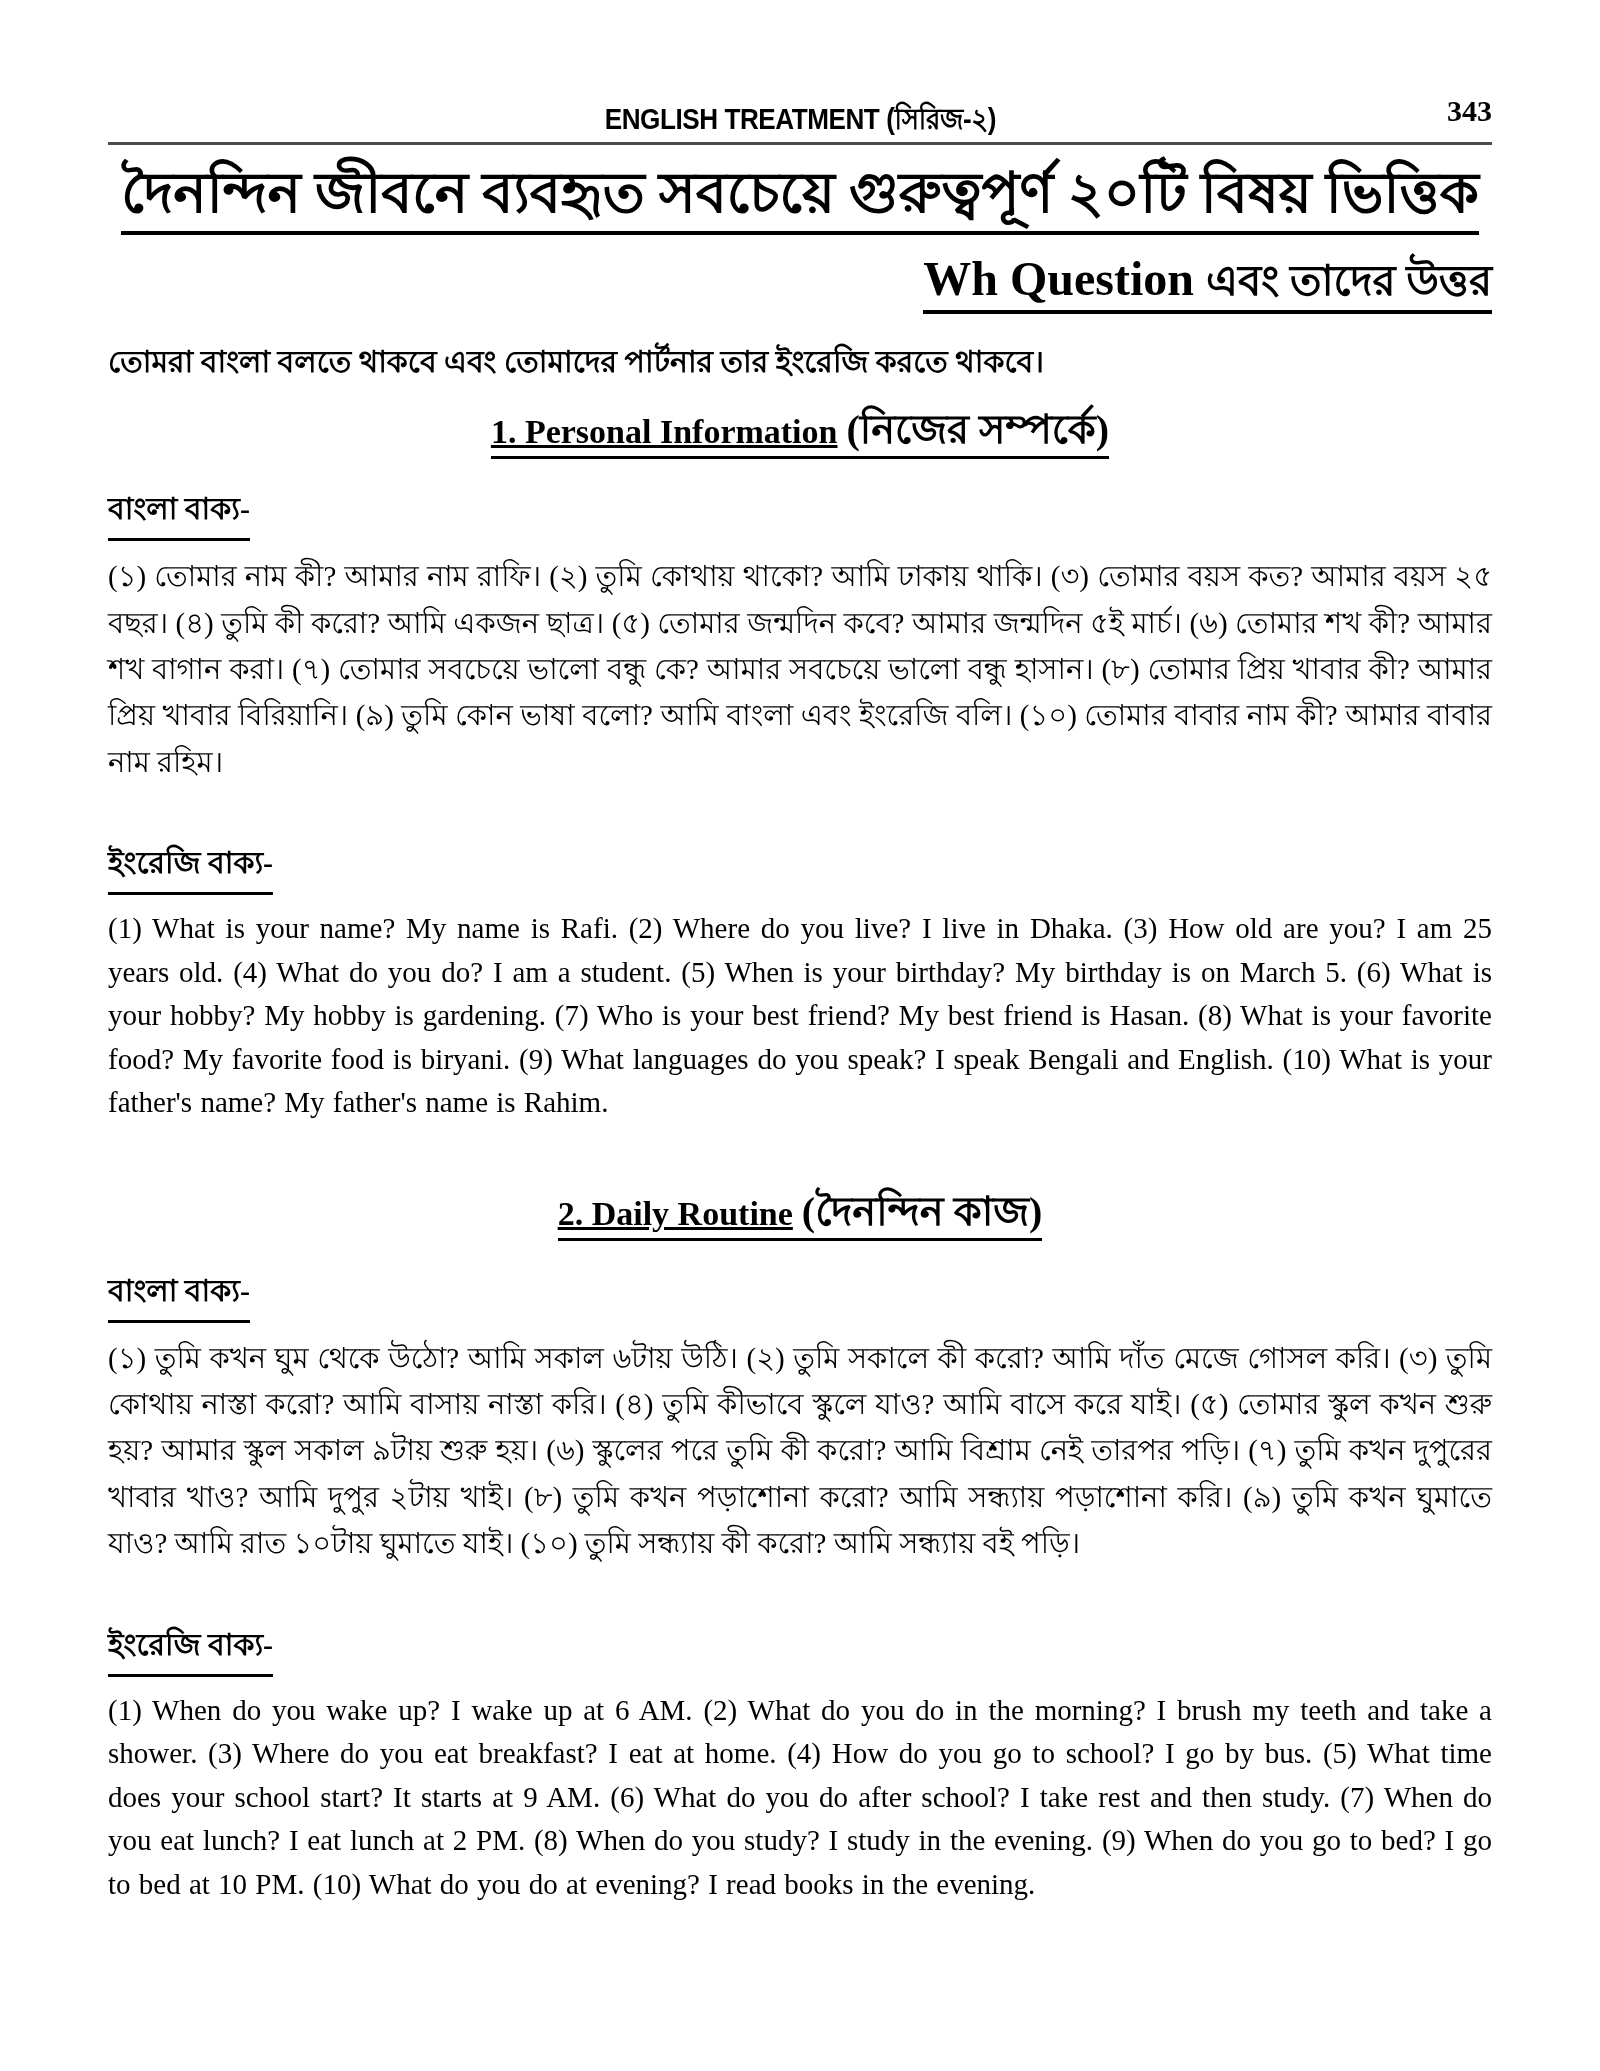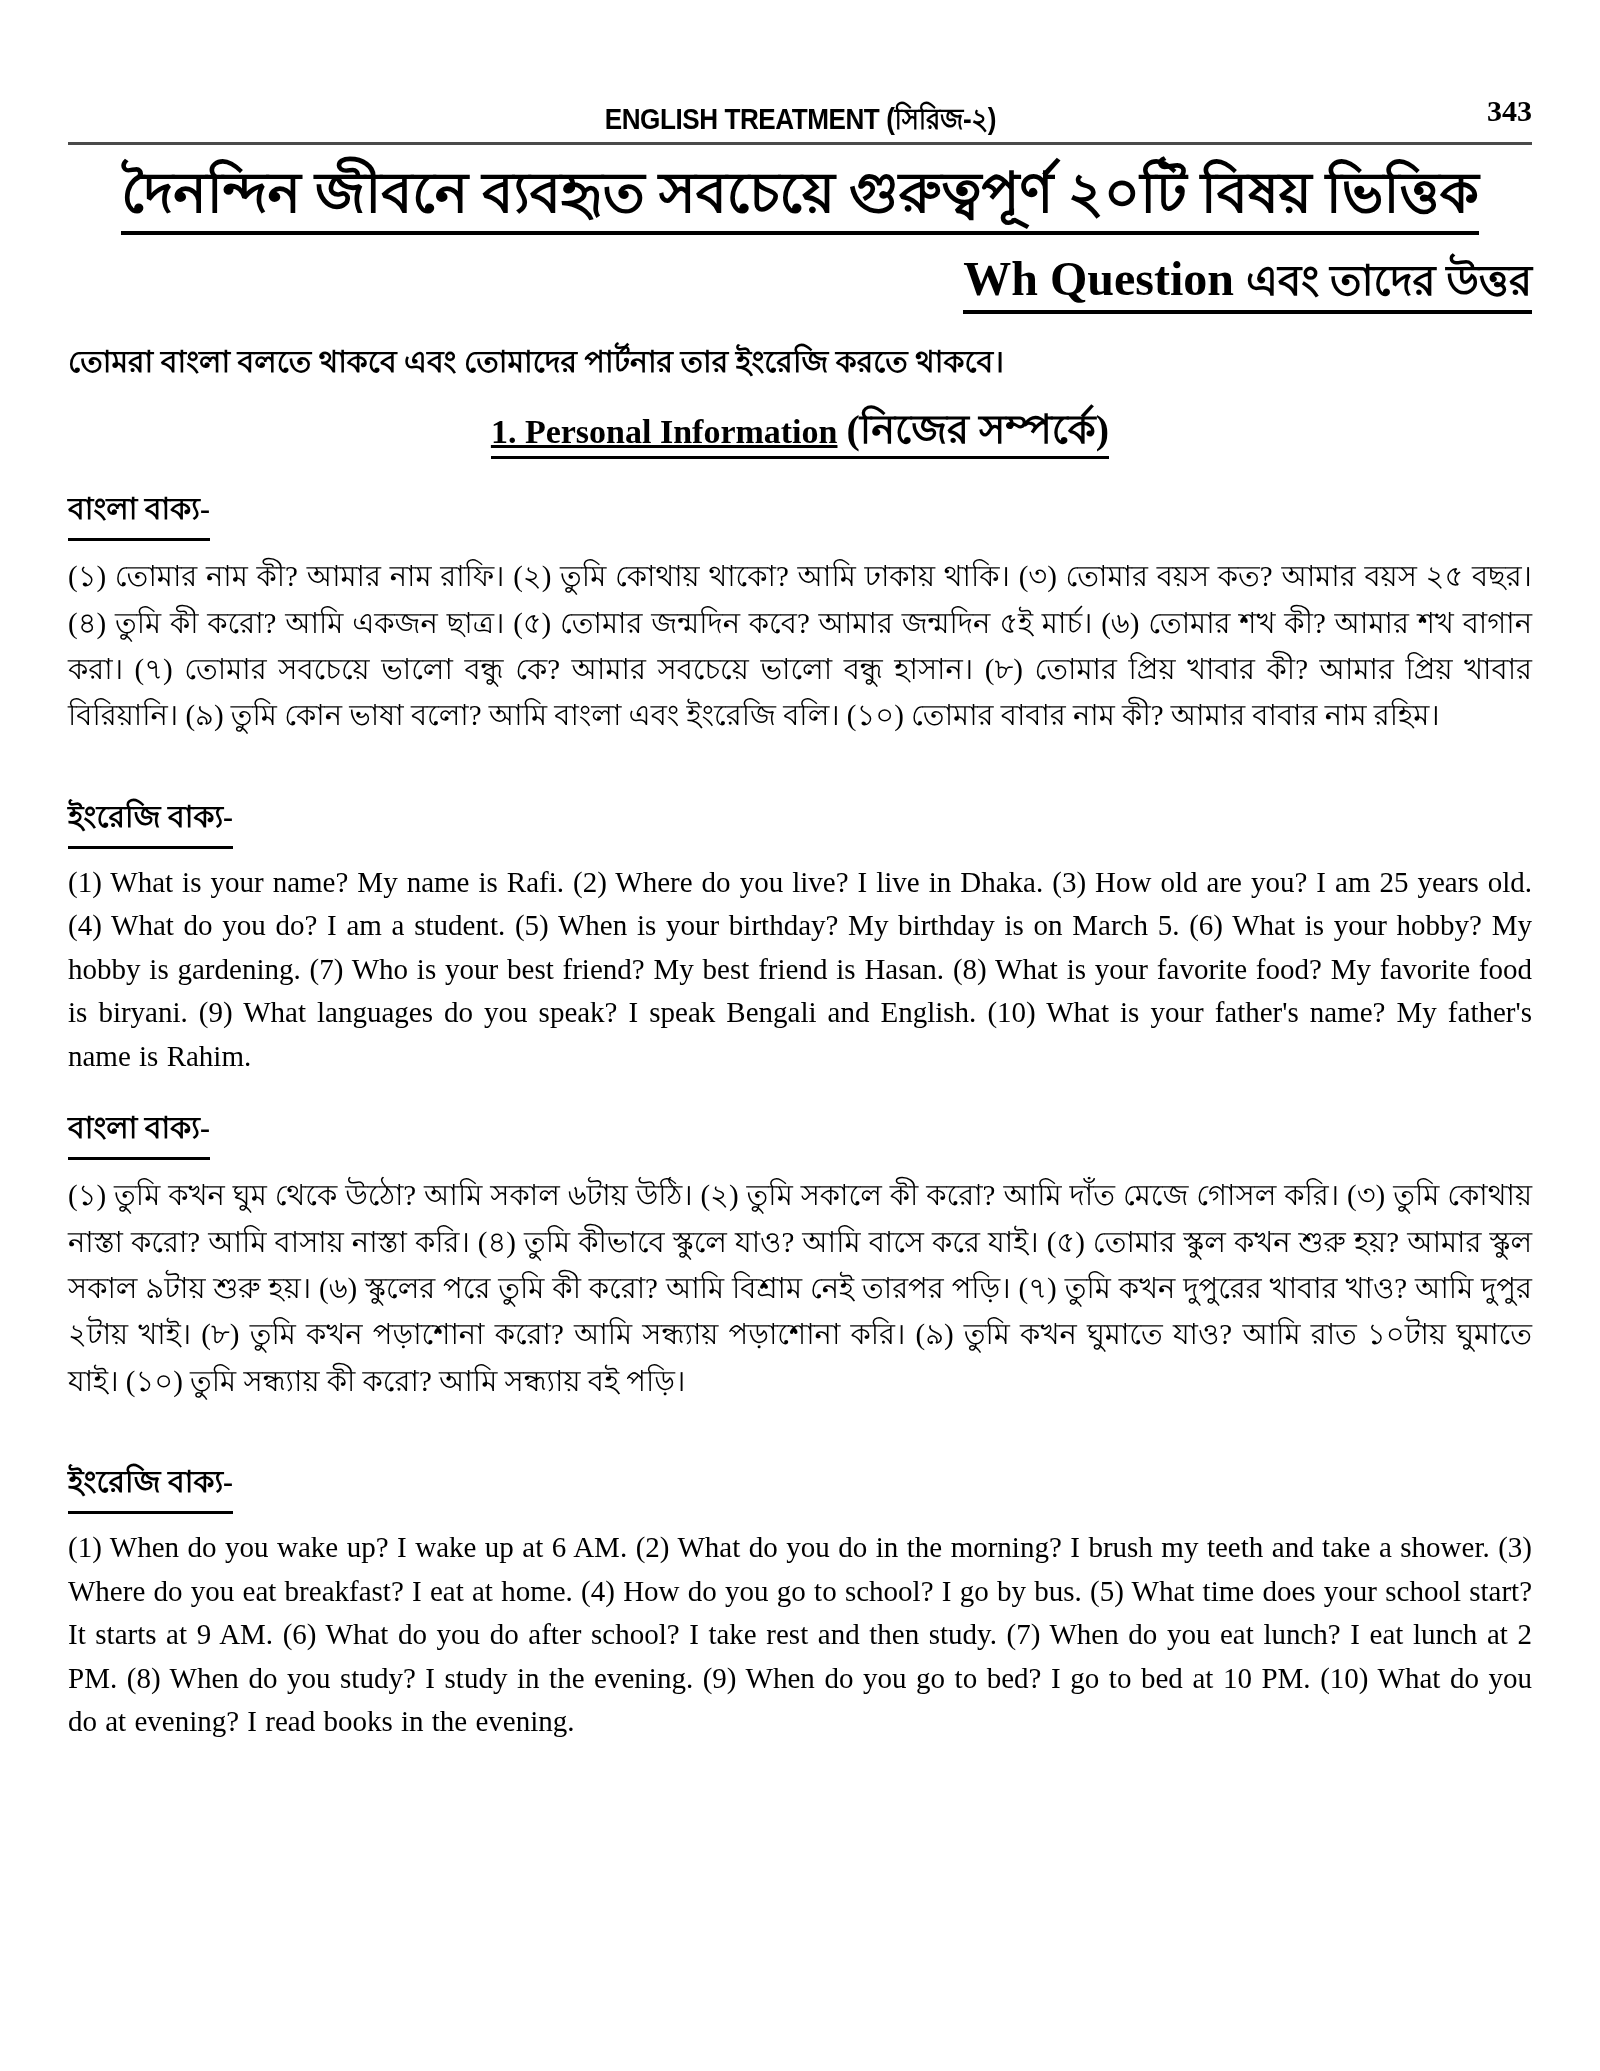--- a/index.html
+++ b/index.html
@@ -6,21 +6,21 @@
   html, body { background: #ffffff; }
   body {
     width: 1600px; height: 2071px;
     font-family: "Liberation Serif", serif;
     color: #000;
     overflow: hidden;
   }
   .page {
     width: 1600px; height: 2071px;
     background: #ffffff;
-    padding: 0 68px;
+    padding: 0 108px;
     position: relative;
   }
   
   .header {
     padding-top: 96px;
     position: relative;
     text-align: center;
     height: 140px;
   }
   .header-title {
@@ -163,20 +163,23 @@
     </div>
     <p class="para bn">(১) তোমার নাম কী? আমার নাম রাফি। (২) তুমি কোথায় থাকো? আমি ঢাকায় থাকি। (৩) তোমার বয়স কত? আমার বয়স ২৫ বছর। (৪) তুমি কী করো? আমি একজন ছাত্র। (৫) তোমার জন্মদিন কবে? আমার জন্মদিন ৫ই মার্চ। (৬) তোমার শখ কী? আমার শখ বাগান করা। (৭) তোমার সবচেয়ে ভালো বন্ধু কে? আমার সবচেয়ে ভালো বন্ধু হাসান। (৮) তোমার প্রিয় খাবার কী? আমার প্রিয় খাবার বিরিয়ানি। (৯) তুমি কোন ভাষা বলো? আমি বাংলা এবং ইংরেজি বলি। (১০) তোমার বাবার নাম কী? আমার বাবার নাম রহিম।</p>
 
     <div class="phrase-label gap-large">
       <span>ইংরেজি বাক্য-</span>
     </div>
     <p class="para en">(1) What is your name? My name is Rafi. (2) Where do you live? I live in Dhaka. (3) How old are you? I am 25 years old. (4) What do you do? I am a student. (5) When is your birthday? My birthday is on March 5. (6) What is your hobby? My hobby is gardening. (7) Who is your best friend? My best friend is Hasan. (8) What is your favorite food? My favorite food is biryani. (9) What languages do you speak? I speak Bengali and English. (10) What is your father's name? My father's name is Rahim.</p>
   </section>
 
   <section class="section section-2">
+    <div class="section-heading">
+      <span class="underline-wrap"><span class="latin-part">2. Daily Routine</span><span class="bn-part">(দৈনন্দিন কাজ)</span></span>
+    </div>
 
     <div class="phrase-label">
       <span>বাংলা বাক্য-</span>
     </div>
     <p class="para bn">(১) তুমি কখন ঘুম থেকে উঠো? আমি সকাল ৬টায় উঠি। (২) তুমি সকালে কী করো? আমি দাঁত মেজে গোসল করি। (৩) তুমি কোথায় নাস্তা করো? আমি বাসায় নাস্তা করি। (৪) তুমি কীভাবে স্কুলে যাও? আমি বাসে করে যাই। (৫) তোমার স্কুল কখন শুরু হয়? আমার স্কুল সকাল ৯টায় শুরু হয়। (৬) স্কুলের পরে তুমি কী করো? আমি বিশ্রাম নেই তারপর পড়ি। (৭) তুমি কখন দুপুরের খাবার খাও? আমি দুপুর ২টায় খাই। (৮) তুমি কখন পড়াশোনা করো? আমি সন্ধ্যায় পড়াশোনা করি। (৯) তুমি কখন ঘুমাতে যাও? আমি রাত ১০টায় ঘুমাতে যাই। (১০) তুমি সন্ধ্যায় কী করো? আমি সন্ধ্যায় বই পড়ি।</p>
 
     <div class="phrase-label gap-large">
       <span>ইংরেজি বাক্য-</span>
     </div>
     <p class="para en">(1) When do you wake up? I wake up at 6 AM. (2) What do you do in the morning? I brush my teeth and take a shower. (3) Where do you eat breakfast? I eat at home. (4) How do you go to school? I go by bus. (5) What time does your school start? It starts at 9 AM. (6) What do you do after school? I take rest and then study. (7) When do you eat lunch? I eat lunch at 2 PM. (8) When do you study? I study in the evening. (9) When do you go to bed? I go to bed at 10 PM. (10) What do you do at evening? I read books in the evening.</p>

